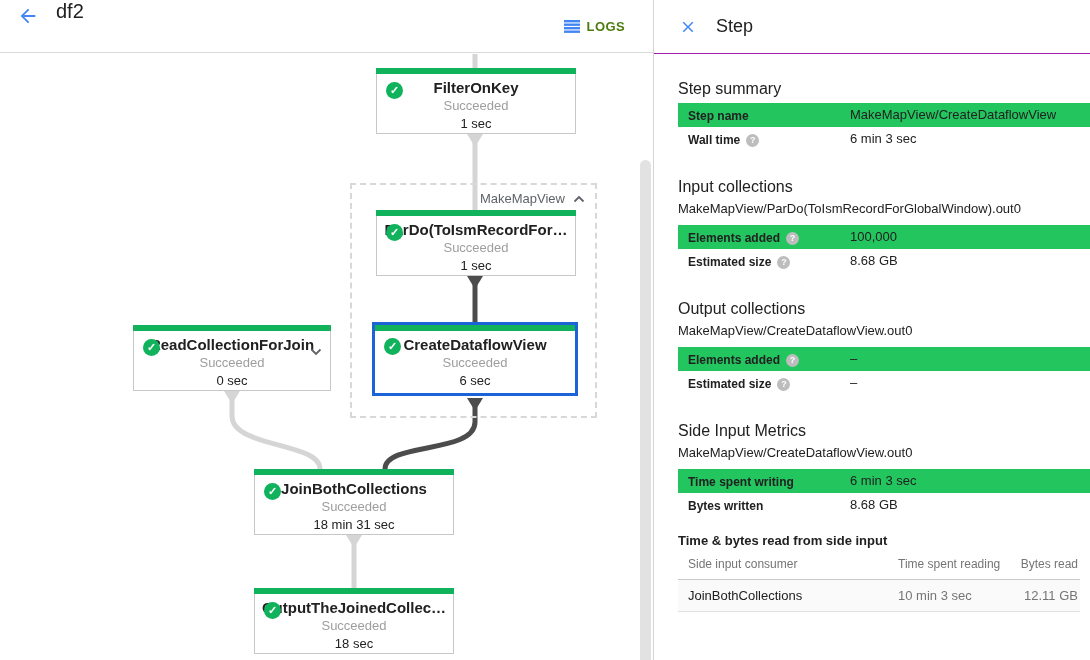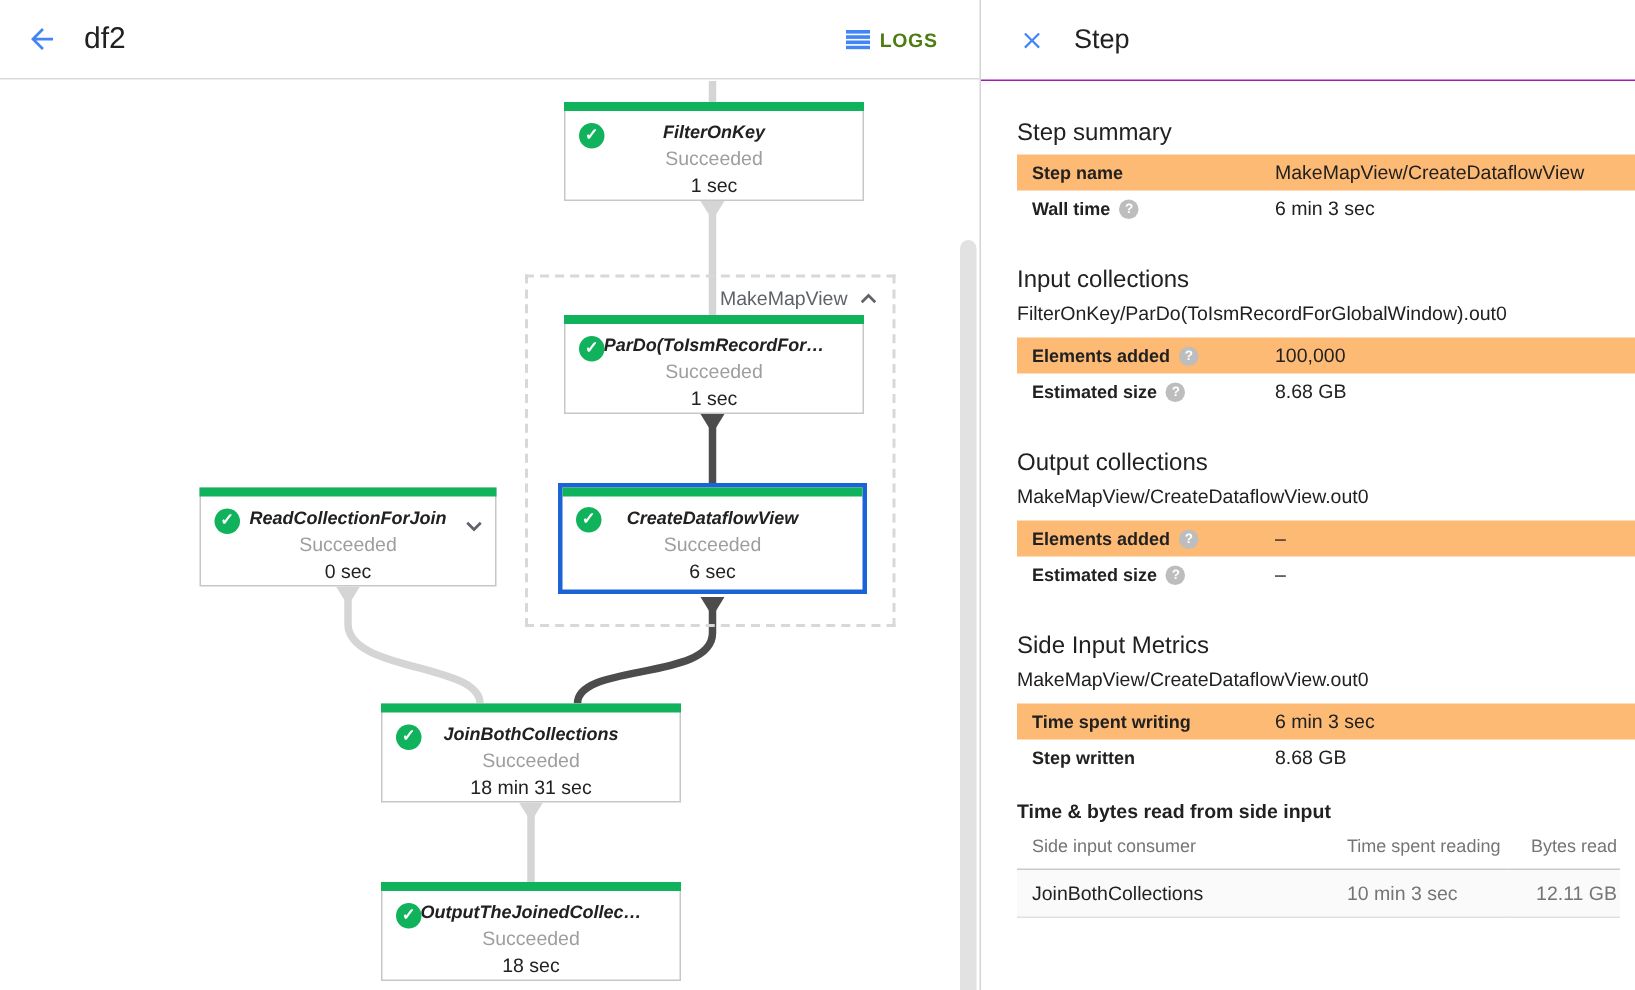--- a/index.html
+++ b/index.html
@@ -2,42 +2,42 @@
 <html><head>
 <meta charset="utf-8">
 <style>
   * { margin:0; padding:0; box-sizing:border-box; }
   html,body { background:#fff; }
   body { font-family:"Liberation Sans", sans-serif; color:#202124; }
   .app { position:relative; width:1090px; height:660px; background:#fff; overflow:hidden; }
 
   
   .left-header { position:absolute; left:0; top:0; width:653px; height:53px;
-    border-bottom:1px solid #dadada; background:#fff; display:flex; align-items:center; }
+    border-bottom:1px solid #dadada; background:#fff; display:flex; align-items:flex-start; }
   .back-btn { margin-left:12px; width:32px; height:32px; display:flex; align-items:center; justify-content:center; cursor:pointer; }
   .job-title { margin-left:12px; font-size:20px; color:#212121; }
   .logs-btn { position:absolute; right:28px; top:0; height:53px; display:flex; align-items:center; gap:7px;
     color:#4d7c0f; font-size:13px; font-weight:bold; letter-spacing:.4px; cursor:pointer; }
 
   .divider { position:absolute; left:653px; top:0; width:1px; height:660px; background:#d4d4d4; }
 
   
   .graph-area { position:absolute; left:0; top:54px; width:653px; height:606px; background:#fff; overflow:hidden; }
   .edges { position:absolute; left:0; top:0; }
 
   .group-box { position:absolute; left:350px; top:129px; width:247px; height:235px;
     border:2px dashed #d8d8d8; background:transparent; }
   .group-label { position:absolute; top:6px; right:10px; display:flex; align-items:center; gap:8px;
     font-size:13px; color:#5f6368;text-align:center; }
 
   .node { position:absolute; width:200px; height:66px; background:#fff; border:1px solid #c7c7c7;
     text-align:center; cursor:pointer; }
   .node .bar { height:6px; background:#10b25c; margin:-1px -1px 0 -1px; }
-  .node .nt { margin-top:5px; font-size:12px; font-weight:bold; color:#212121; line-height:18px;
-    white-space:nowrap; overflow:hidden;font-style:italic; }
+  .node .nt { margin-top:5px; font-size:15px; font-weight:bold; color:#212121; line-height:18px;
+    white-space:nowrap; overflow:hidden; }
   .node .ns { font-size:13px; color:#9e9e9e; line-height:18px; }
   .node .nd { font-size:13px; color:#212121; line-height:18px; }
   .check { position:absolute; left:9px; top:13px; width:17px; height:17px; border-radius:50%;
     background:#10b25c; color:#fff; font-size:11px; font-weight:bold; line-height:17px; text-align:center; }
   .node.selected { left:372px; top:268px; width:206px; height:74px; border:3px solid #1b63d6; }
   .node.selected .bar { margin:0 -0px 0 0; }
   .node-chevron { position:absolute; right:8px; top:16px; cursor:pointer; }
 
   .vscrollbar { position:absolute; right:2px; top:106px; width:11px; height:520px;
     background:#e2e2e2; border-radius:6px; }
@@ -48,21 +48,21 @@
   .close-btn { margin-left:18px; width:32px; height:32px; display:flex; align-items:center; justify-content:center; cursor:pointer; }
   .panel-title { margin-left:12px; font-size:18px; color:#212121; }
   .panel-content { padding-left:24px; }
 
   .sec-h { font-size:16px; font-weight:400; color:#212121; line-height:20px; margin-top:26px; }
   .sec-h.first { margin-top:25px; }
   .sub { font-size:13px; color:#212121; line-height:16px; margin-top:4px; }
   .metric-rows { margin-top:8px; }
   .metric-rows.tight { margin-top:4px; }
   .mrow { position:relative; height:24px; line-height:24px; padding-left:10px; }
-  .mrow.alt { background:#fdba74; }
+  .mrow.alt { background:#22c55e; }
   .mlabel { font-size:12px; font-weight:bold; color:#212121; }
   .help { display:inline-block; width:13px; height:13px; border-radius:50%; background:#bdbdbd;
     color:#fff; font-size:9px; font-weight:bold; line-height:13px; text-align:center;
     margin-left:6px; vertical-align:1px; cursor:pointer; }
   .mvalue { position:absolute; left:172px; top:0; font-size:13px; color:#212121; }
 
   .tbl-title { margin-top:16px; font-size:13px; font-weight:bold; color:#212121; line-height:16px; }
   table.si { width:calc(100% - 10px); border-collapse:collapse; margin-top:2px; }
   table.si th { font-size:12px; font-weight:400; color:#757575; text-align:left;
     padding:6px 0 8px 10px; border-bottom:1px solid #c9c9c9; }
@@ -203,21 +203,21 @@
           <span class="mlabel">Step name</span>
           <span class="mvalue">MakeMapView/CreateDataflowView</span>
         </div>
         <div class="mrow">
           <span class="mlabel">Wall time</span><span class="help">?</span>
           <span class="mvalue">6 min 3 sec</span>
         </div>
       </div>
 
       <div class="sec-h">Input collections</div>
-      <div class="sub">FilterOnKey/ParDo(ToIsmRecordForGlobalWindow).out0</div>
+      <div class="sub">MakeMapView/ParDo(ToIsmRecordForGlobalWindow).out0</div>
       <div class="metric-rows">
         <div class="mrow alt">
           <span class="mlabel">Elements added</span><span class="help">?</span>
           <span class="mvalue">100,000</span>
         </div>
         <div class="mrow">
           <span class="mlabel">Estimated size</span><span class="help">?</span>
           <span class="mvalue">8.68 GB</span>
         </div>
       </div>
@@ -236,21 +236,21 @@
       </div>
 
       <div class="sec-h">Side Input Metrics</div>
       <div class="sub">MakeMapView/CreateDataflowView.out0</div>
       <div class="metric-rows">
         <div class="mrow alt">
           <span class="mlabel">Time spent writing</span>
           <span class="mvalue">6 min 3 sec</span>
         </div>
         <div class="mrow">
-          <span class="mlabel">Step written</span>
+          <span class="mlabel">Bytes written</span>
           <span class="mvalue">8.68 GB</span>
         </div>
       </div>
 
       <div class="tbl-title">Time &amp; bytes read from side input</div>
       <table class="si">
         <thead>
           <tr>
             <th class="c1">Side input consumer</th>
             <th class="c2">Time spent reading</th>

